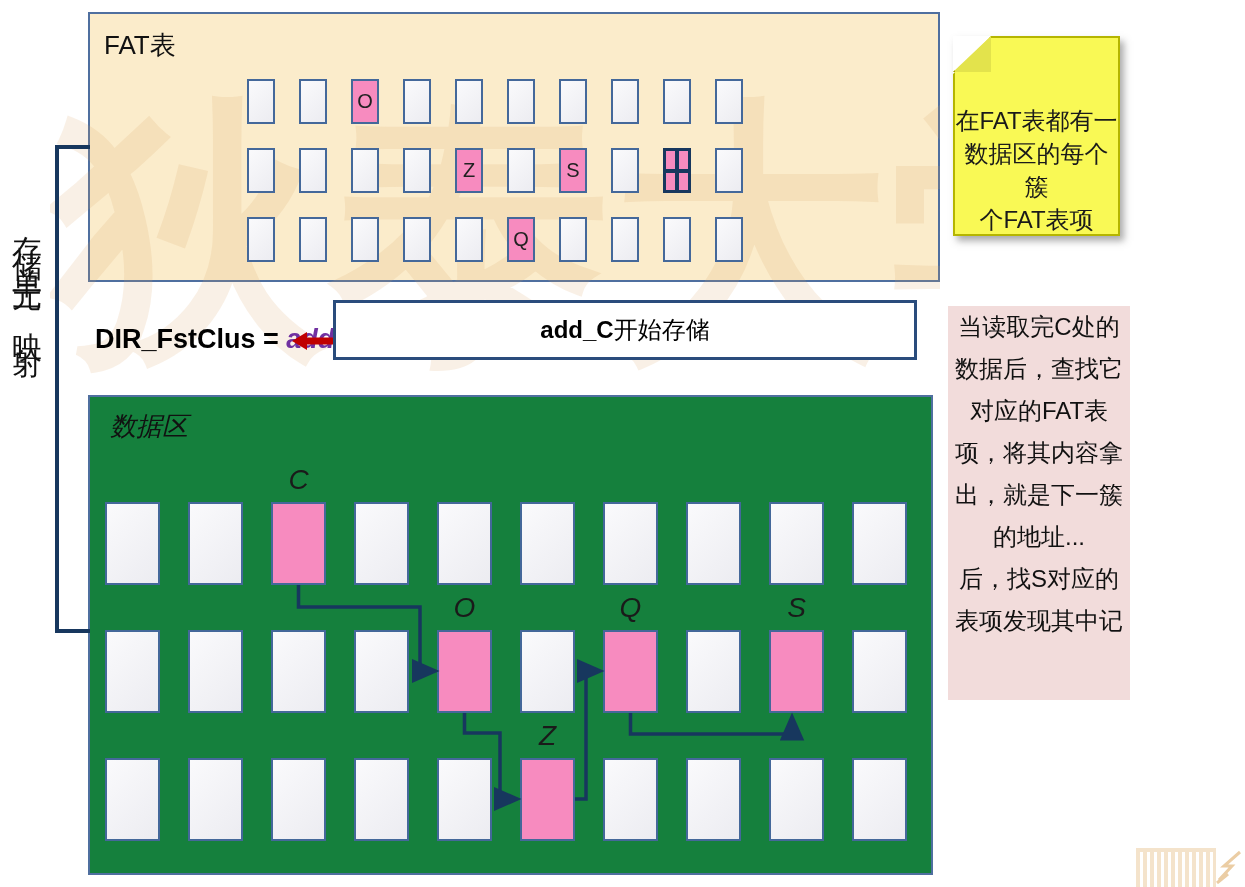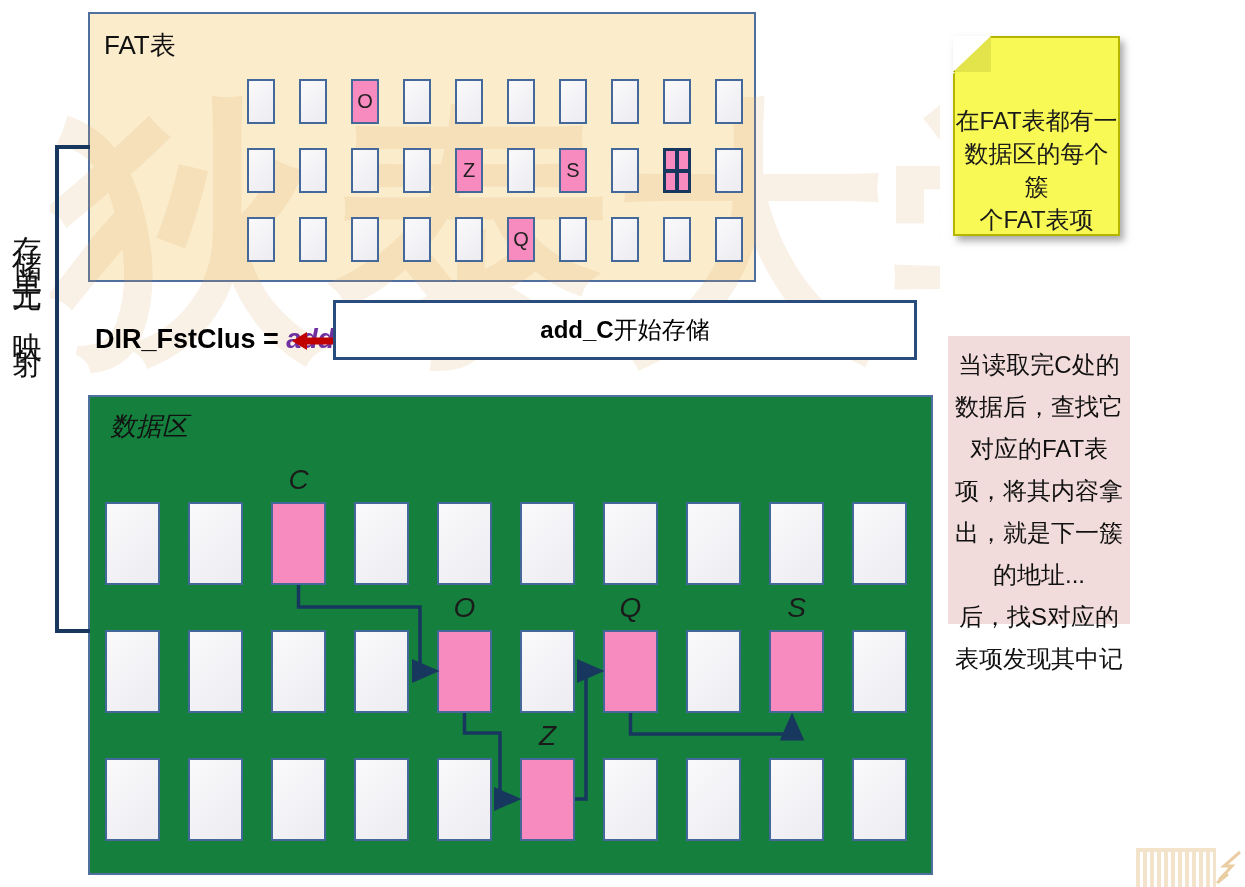--- a/index.html
+++ b/index.html
@@ -6,21 +6,21 @@
   body{font-family:"Liberation Sans","DejaVu Sans",sans-serif;}
   #stage{position:relative;width:1245px;height:887px;background:#fff;overflow:hidden;}
 
   
   #watermark{position:absolute;left:50px;top:66px;width:890px;height:400px;overflow:hidden;
     font-size:280px;font-weight:bold;white-space:nowrap;color:rgba(216,163,100,0.16);
     z-index:1;line-height:1.2;pointer-events:none;}
 
   
   .panel{position:absolute;box-sizing:border-box;border:2px solid #4F6F9F;}
-  #fat-panel{left:88px;top:12px;width:668px;height:270px;background:#FBECCB;}
+  #fat-panel{left:88px;top:12px;width:852px;height:270px;background:#FBECCB;}
   #data-panel{left:88px;top:395px;width:845px;height:480px;background:#15803d;font-style:italic;}
   .panel-title{position:absolute;left:14px;top:14px;font-size:26px;color:#111;z-index:2;}
   #data-panel .panel-title{left:20px;top:12px;}
 
   
   .grid{position:absolute;z-index:2;}
   #fat-grid{left:157px;top:65px;}
   #data-grid{left:15px;top:105px;}
   .grid-row{display:flex;}
   #fat-grid .grid-row{margin-bottom:24px;}
@@ -72,23 +72,23 @@
     box-sizing:border-box;background:#F9F955;border:2px solid #B5B500;
     box-shadow:4px 5px 7px rgba(90,90,90,0.5);z-index:2;
     text-align:center;padding-top:66px;font-size:24px;line-height:33px;color:#1a1a1a;}
   #yellow-note .fold-cover{position:absolute;left:-2px;top:-2px;width:38px;height:38px;
     background:#fff;clip-path:polygon(0 0,100% 0,0 100%);}
   #yellow-note .fold-flap{position:absolute;left:-2px;top:-2px;width:36px;height:36px;
     background:#E3E34C;border-left:2px solid #9C9C00;
     clip-path:polygon(100% 0,100% 100%,0 100%);}
 
   
-  #pink-note{position:absolute;left:948px;top:336px;width:182px;height:288px;
+  #pink-note{position:absolute;left:948px;top:306px;width:182px;height:394px;
     box-sizing:border-box;background:#F2DCDB;z-index:2;text-align:center;
-    font-size:24px;line-height:42px;color:#111;padding-top:8px;}
+    font-size:24px;line-height:42px;color:#111;}
 
   
   #stripes{position:absolute;left:1136px;top:848px;width:80px;height:39px;z-index:2;
     border-top:4px solid #F4E3CB;
     background:repeating-linear-gradient(90deg,#F4E3CB 0 4px,transparent 4px 7px);}
   #zigzag{position:absolute;left:1216px;top:850px;z-index:2;}
 </style>
 </head>
 <body>
 

